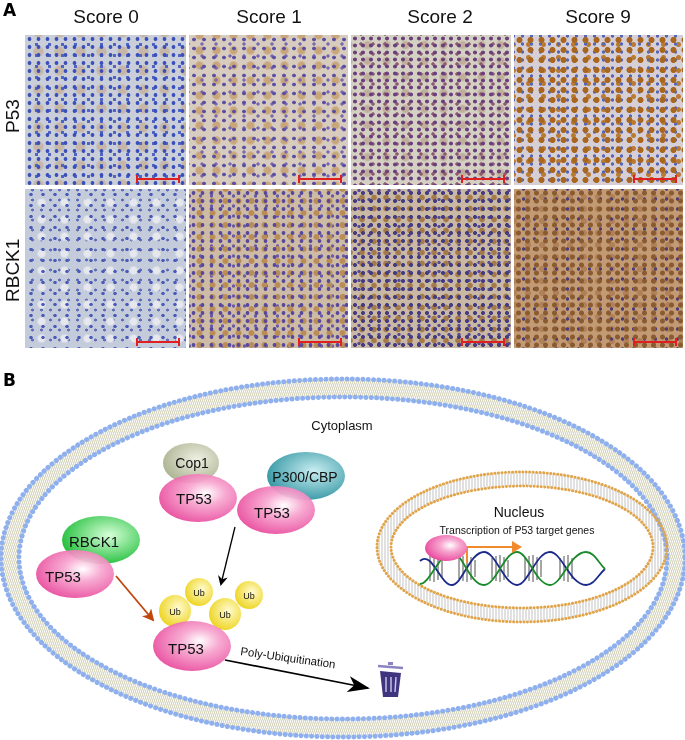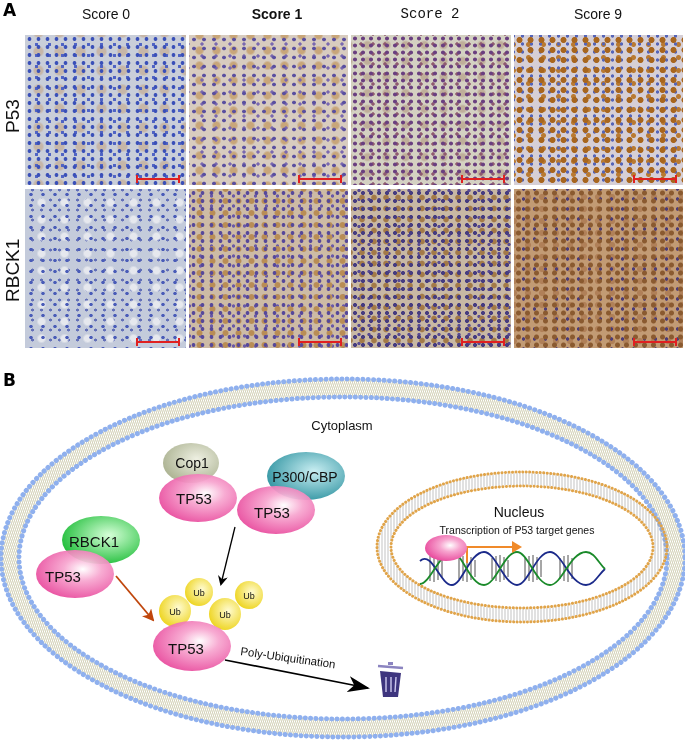--- a/index.html
+++ b/index.html
@@ -1,18 +1,18 @@
 <!DOCTYPE html>
 <html><head>
 <meta charset="utf-8">
 <style>
   html,body{margin:0;padding:0;background:#fff;}
   body{width:685px;height:740px;position:relative;overflow:hidden;font-family:"Liberation Sans",sans-serif;}
   .panel-label{position:absolute;font-weight:bold;font-size:17px;color:#000;font-family:"DejaVu Sans",sans-serif;}
-  .col-head{position:absolute;top:6px;font-size:14px;color:#111;text-align:center;width:160px;}
+  .col-head{position:absolute;top:6px;font-size:19px;color:#111;text-align:center;width:160px;}
   .row-head{position:absolute;left:2px;font-size:19px;color:#111;transform:rotate(-90deg);transform-origin:left top;white-space:nowrap;}
   .cell{position:absolute;overflow:hidden;}
   .scalebar{position:absolute;height:2px;background:#e02020;width:44px;bottom:5px;right:6px;}
   .scalebar:before,.scalebar:after{content:"";position:absolute;top:-3px;width:2px;height:8px;background:#e02020;}
   .scalebar:before{left:0}.scalebar:after{right:0}
   
   .t0{background-color:#c9ced9;
     background-image:radial-gradient(circle,#3a50b8 0 1.6px,transparent 2.2px),radial-gradient(circle,#4f63c4 0 1.4px,transparent 2px),radial-gradient(circle,#c6b6a8 0 4px,transparent 6px);
     background-size:9px 8px,13px 11px,21px 19px;background-position:0 0,5px 4px,3px 7px;}
   .t1{background-color:#d8ccbf;
@@ -37,22 +37,22 @@
     background-image:radial-gradient(circle,#8a5a30 0 2px,transparent 3px),radial-gradient(circle,#4c3c78 0 1.4px,transparent 2px),radial-gradient(circle,#b08058 0 2.6px,transparent 3.6px);
     background-size:9px 8px,11px 10px,14px 12px;background-position:0 0,4px 5px,7px 2px;}
   svg text{font-family:"Liberation Sans",sans-serif;}
 </style>
 </head>
 <body>
 
 <div class="panel-label" style="left:3px;top:0px;">A</div>
 
 <div class="col-head" style="left:26px;">Score 0</div>
-<div class="col-head" style="left:197px;font-weight:bold;">Score 1</div>
-<div class="col-head" style="left:350px;font-family:Liberation Mono, monospace;">Score 2</div>
+<div class="col-head" style="left:189px;">Score 1</div>
+<div class="col-head" style="left:360px;">Score 2</div>
 <div class="col-head" style="left:518px;">Score 9</div>
 
 <div class="row-head" style="top:133px;">P53</div>
 <div class="row-head" style="top:302px;">RBCK1</div>
 
 <div>
   <div class="cell t0" style="left:25px;top:35px;width:161px;height:150px;">
       <div class="scalebar"></div>
     </div>
   <div class="cell t1" style="left:189px;top:35px;width:159px;height:150px;">

